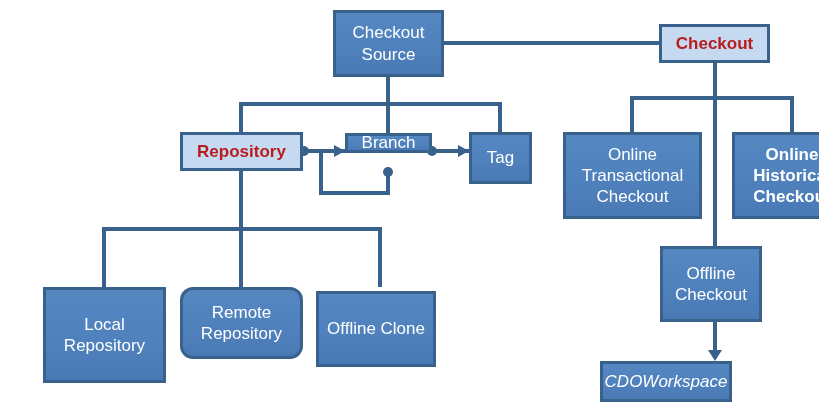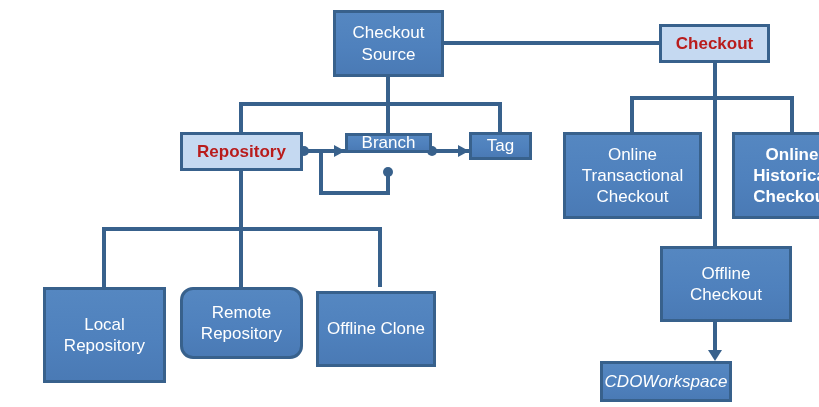--- a/index.html
+++ b/index.html
@@ -104,29 +104,29 @@
   <div class="arrow-down" style="left:668px; top:350px;"></div>
 
   <div class="node dark" style="left:293px; top:10px; width:111px; height:67px;">Checkout Source</div>
 
   <div class="node light" style="left:619px; top:24px; width:111px; height:39px;">Checkout</div>
 
   <div class="node light" style="left:140px; top:132px; width:123px; height:39px;">Repository</div>
 
   <div class="node dark" style="left:305px; top:133px; width:87px; height:20px;">Branch</div>
 
-  <div class="node dark" style="left:429px; top:132px; width:63px; height:28px;">Tag</div>
+  <div class="node dark" style="left:429px; top:132px; width:63px; height:52px;">Tag</div>
 
   <div class="node dark" style="left:523px; top:132px; width:139px; height:87px;">Online Transactional Checkout</div>
 
   <div class="node dark" style="left:692px; top:132px; width:120px; height:87px;font-weight:bold;">Online Historical Checkout</div>
 
   <div class="node dark" style="left:3px; top:287px; width:123px; height:96px;">Local Repository</div>
 
   <div class="node dark" style="left:140px; top:287px; width:123px; height:72px;border-radius:13px;">Remote Repository</div>
 
   <div class="node dark" style="left:276px; top:291px; width:120px; height:76px;">Offline Clone</div>
 
-  <div class="node dark" style="left:620px; top:246px; width:132px; height:76px;">Offline Checkout</div>
+  <div class="node dark" style="left:620px; top:246px; width:102px; height:76px;">Offline Checkout</div>
 
   <div class="node dark" style="left:560px; top:361px; width:132px; height:41px;font-style:italic;">CDOWorkspace</div>
 
 </div>
 
 </body></html>

